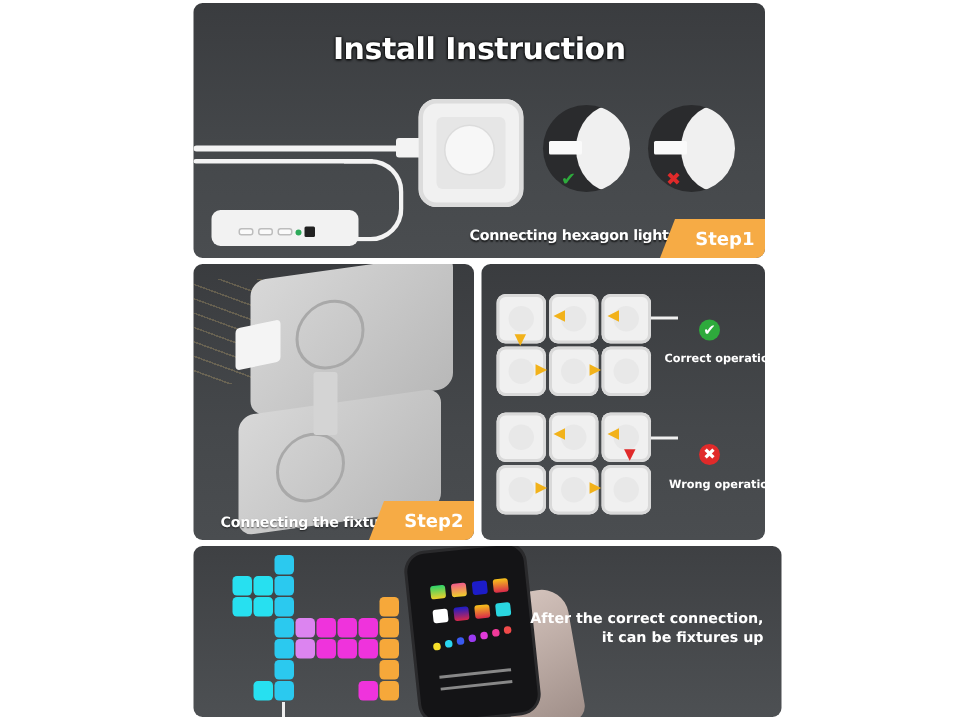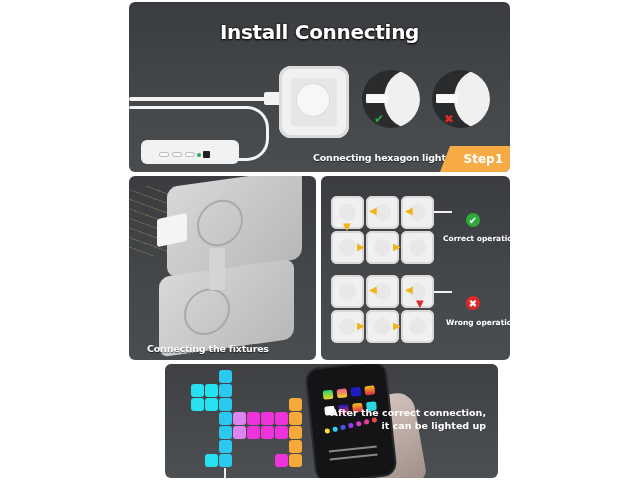--- a/index.html
+++ b/index.html
@@ -8,21 +8,21 @@
 
   .panel {
     position: absolute;
     background: linear-gradient(180deg, #3a3c3f 0%, #45484b 60%, #4a4d50 100%);
     border-radius: 6px;
     overflow: hidden;
   }
   #step1 { left: 129px; top: 2px; width: 381px; height: 170px; }
   #step2 { left: 129px; top: 176px; width: 187px; height: 184px; }
   #step3 { left: 321px; top: 176px; width: 189px; height: 184px; }
-  #step4 { left: 129px; top: 364px; width: 333px; height: 114px; background: linear-gradient(180deg, #3e4043 0%, #4d5053 100%); margin-left: 36px; }
+  #step4 { left: 129px; top: 364px; width: 392px; height: 114px; background: linear-gradient(180deg, #3e4043 0%, #4d5053 100%); }
 
   .main-title {
     position: absolute; left: 0; right: 0; top: 18px;
     text-align: center; color: #fff;
     font-family: "DejaVu Sans", sans-serif; font-weight: bold; font-size: 20px;
     letter-spacing: -0.3px;
     text-shadow: 0 0 2px #000, 0 1px 2px #000;
   }
 
   .step-tab {
@@ -122,21 +122,21 @@
   }
   .step4-caption {
     position: absolute; right: 12px; top: 42px; color: #fff; font-weight: bold;
     font-size: 9.5px; text-align: right; line-height: 13px;
   }
 </style>
 </head>
 <body>
 
 <div class="panel" id="step1">
-  <div class="main-title">Install Connecting</div>
+  <div class="main-title">Install Instruction</div>
 
   <div class="cable" style="left:0;top:95px;width:150px;height:4px;"></div>
   <div class="cable" style="left:0;top:104px;width:120px;height:3px;"></div>
   <div style="position:absolute;left:100px;top:104px;width:40px;height:55px;border:3px solid #f3f3f3;border-left:none;border-radius:0 22px 22px 0;"></div>
   <div class="cable" style="left:135px;top:90px;width:18px;height:13px;border-radius:2px;"></div>
 
   <div class="hex-module" style="left:150px;top:64px;width:70px;height:72px;">
     <div class="inner"></div>
     <div class="disc"></div>
   </div>
@@ -173,20 +173,21 @@
     <div class="ring" style="left:30px;top:20px;"></div>
   </div>
   <div class="fixture" style="left:30px;top:92px;width:135px;height:80px;transform:skewY(-8deg);">
     <div class="ring" style="left:25px;top:18px;"></div>
   </div>
 
   <div class="connector-piece" style="left:28px;top:40px;width:30px;height:28px;transform:skewY(-12deg);"></div>
   <div style="position:absolute;left:80px;top:72px;width:16px;height:42px;background:#d4d4d4;border-radius:2px;"></div>
 
   <div class="caption" style="left:18px;top:167px;">Connecting the fixtures</div>
+  <div class="step-tab">Step2</div>
 </div>
 
 <div class="panel" id="step3">
 
   <div class="tile-grid" style="left:10px;top:20px;">
     <div class="tile"></div>
     <div class="tile"></div>
     <div class="tile"></div>
     <div class="tile"></div>
     <div class="tile"></div>
@@ -271,15 +272,15 @@
     <div class="dot" style="left:36px;top:57px;background:#9a3af0;"></div>
     <div class="dot" style="left:44px;top:56px;background:#e03ad8;"></div>
     <div class="dot" style="left:52px;top:55px;background:#f03a9a;"></div>
     <div class="dot" style="left:60px;top:54px;background:#f04a4a;"></div>
     <div style="position:absolute;left:14px;top:82px;width:48px;height:2px;background:#888;"></div>
     <div style="position:absolute;left:14px;top:90px;width:48px;height:2px;background:#888;"></div>
   </div>
 
   <div class="step4-caption">
     <div>After the correct connection,</div>
-    <div>it can be lighted up</div>
+    <div>it can be fixtures up</div>
   </div>
 </div>
 
 </body></html>

